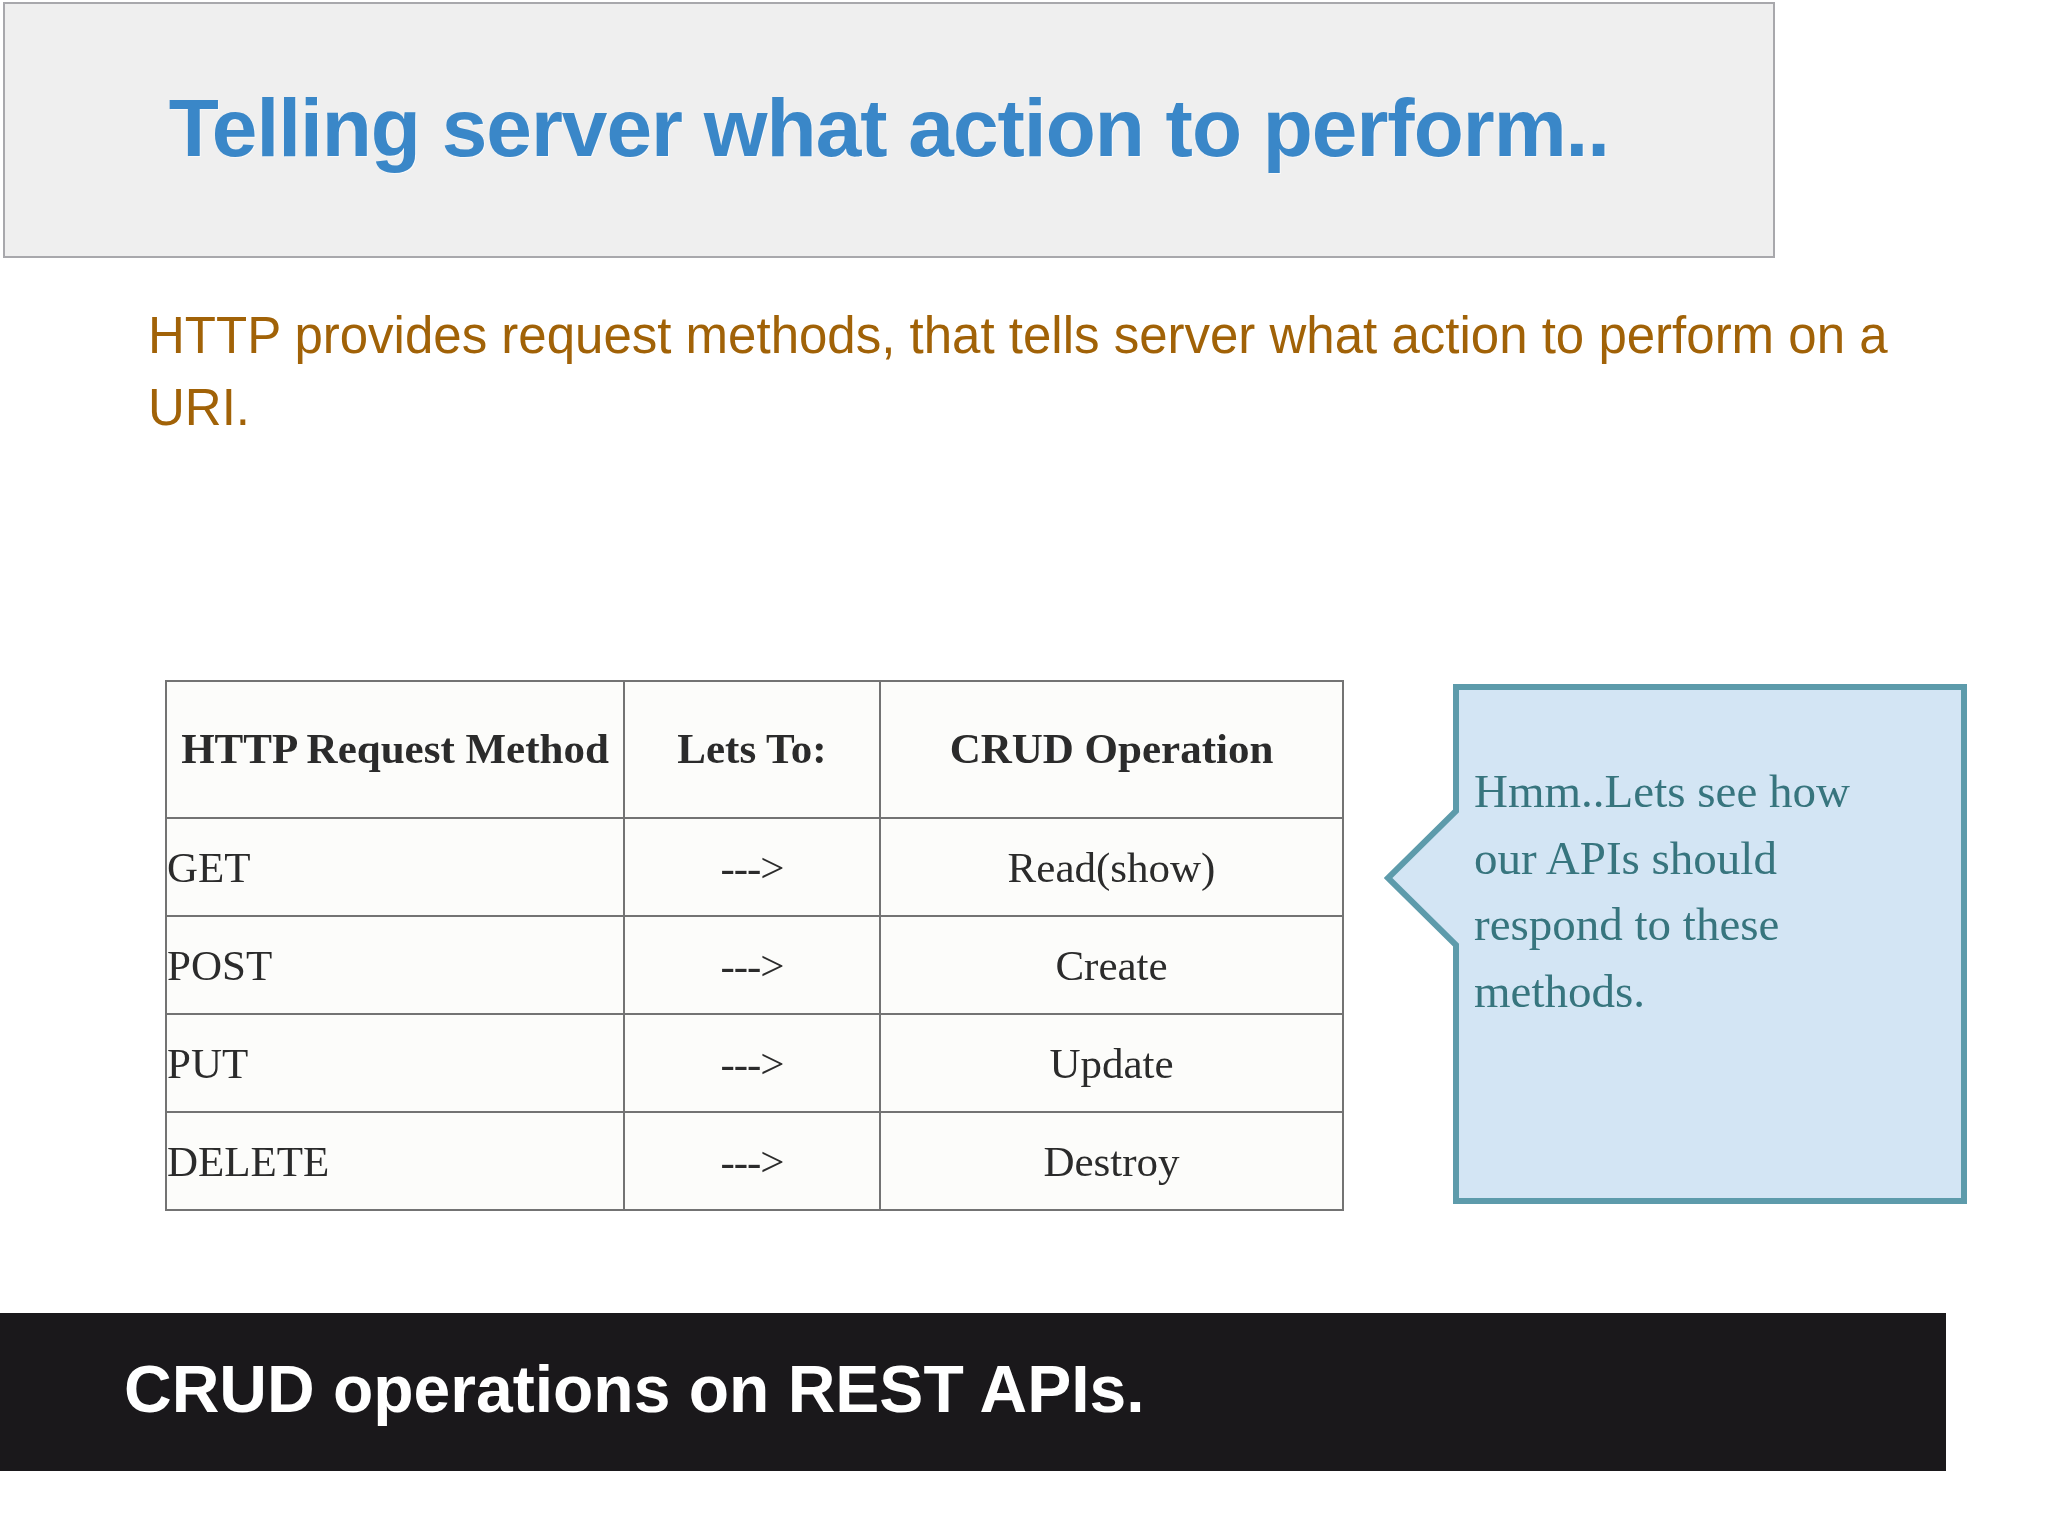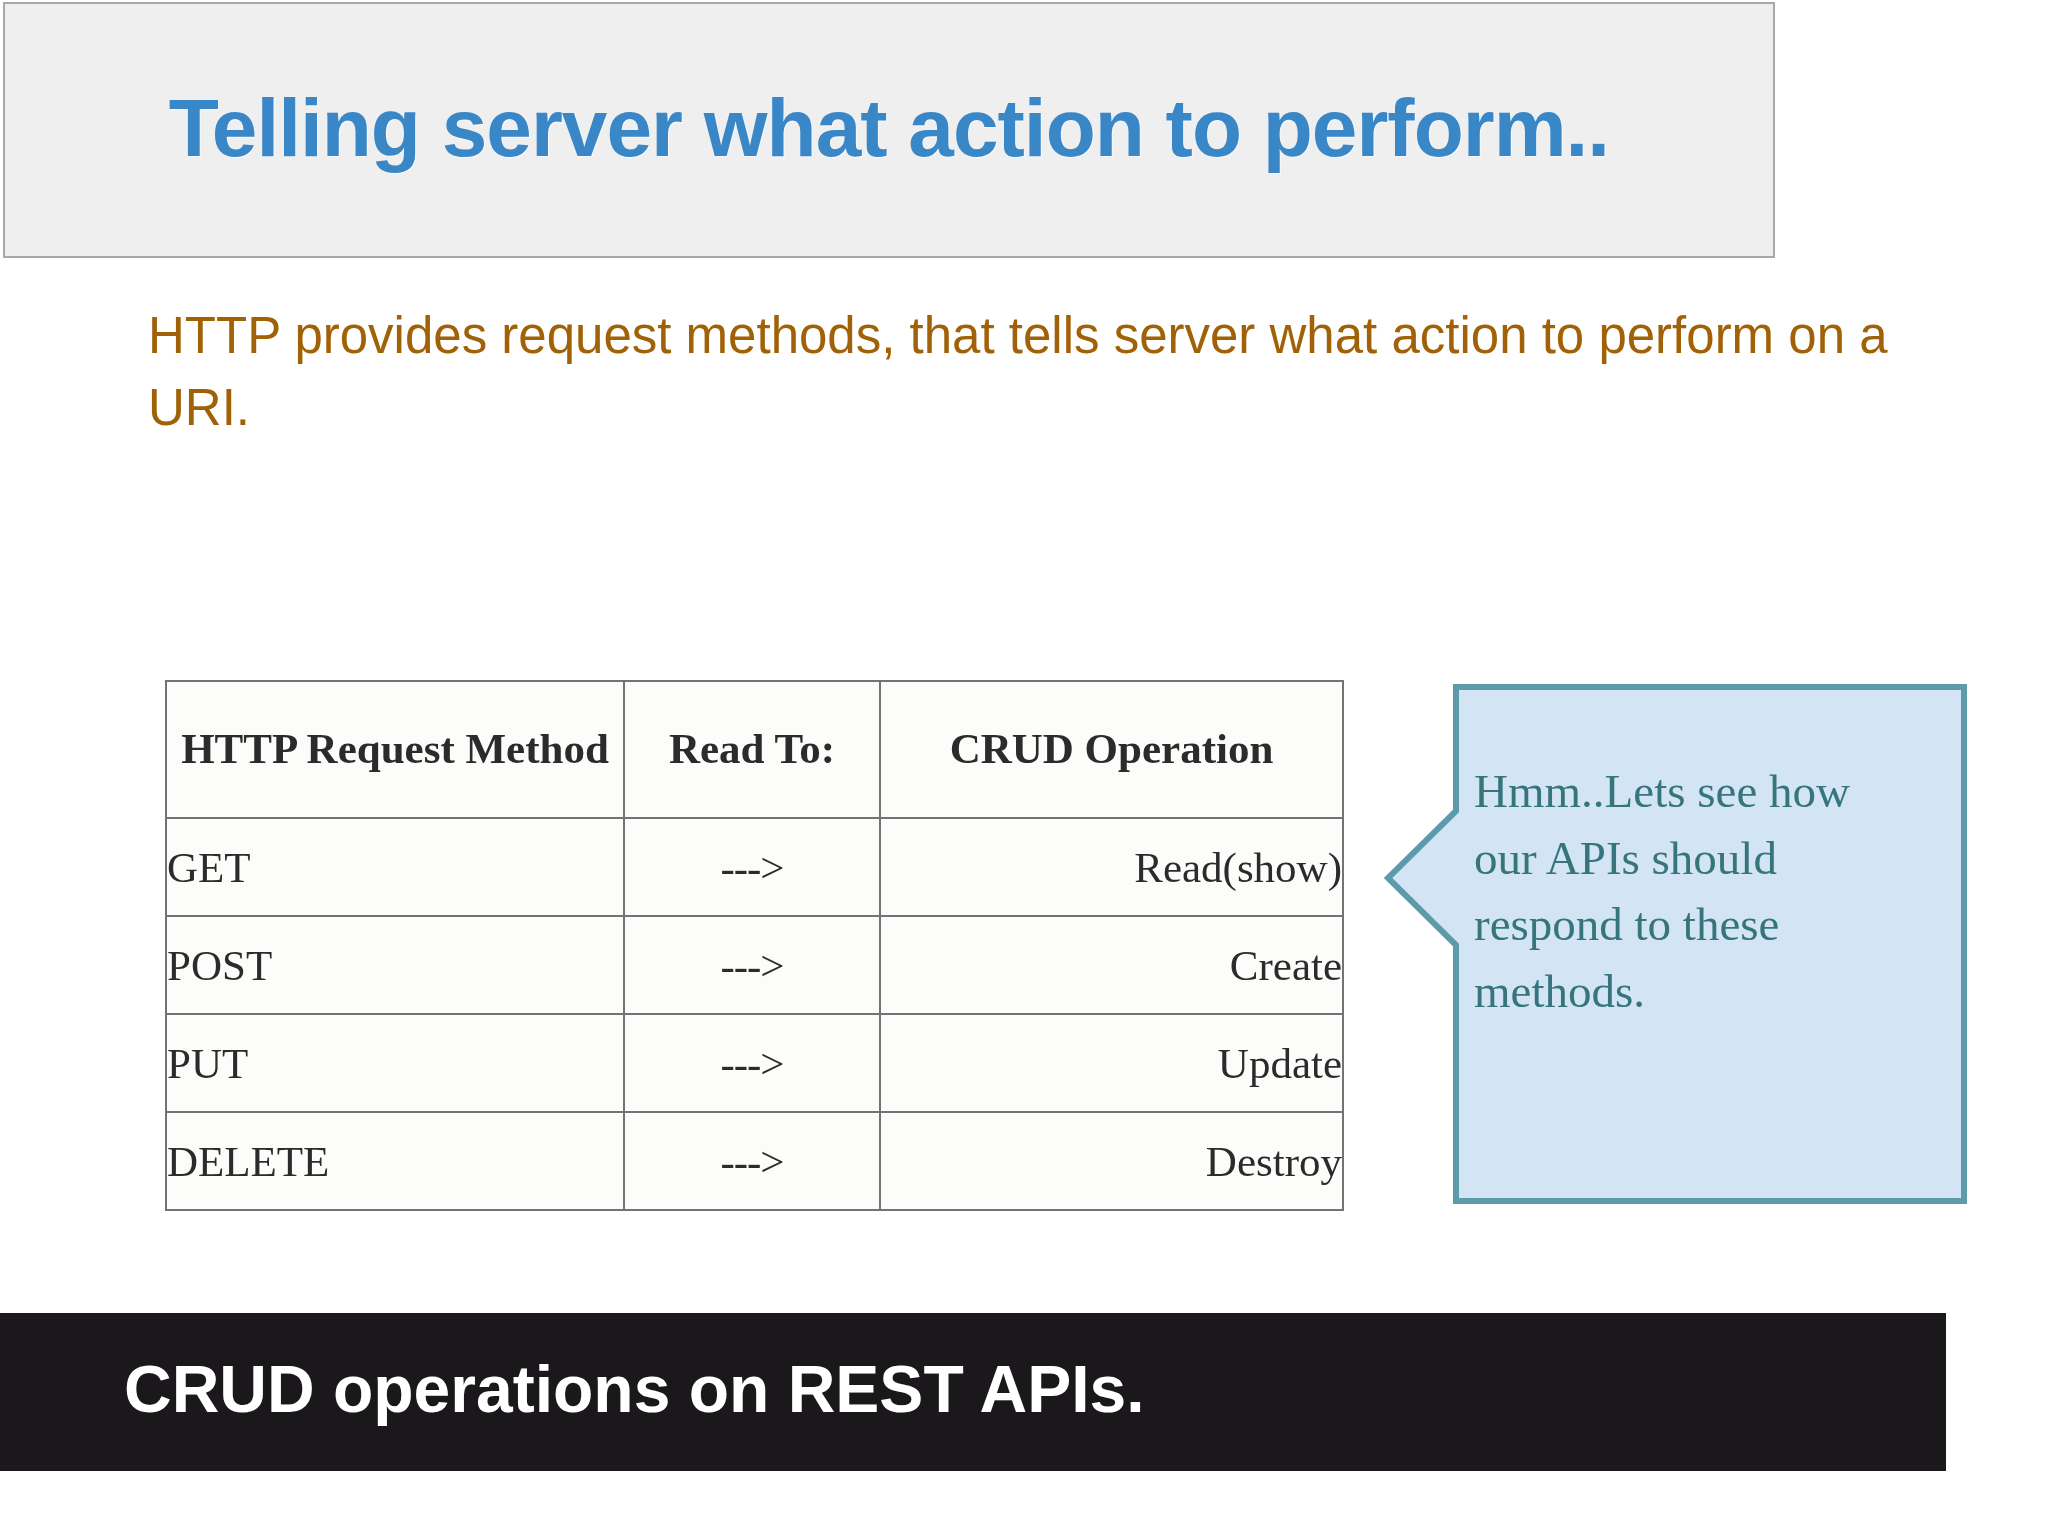--- a/index.html
+++ b/index.html
@@ -89,21 +89,21 @@
     font-size: 43px;
     height: 96px;
     vertical-align: middle;
     font-weight: normal;
   }
   .col-method { width: 458px; }
   .col-maps   { width: 256px; }
   .col-crud   { width: 463px; }
   .cell-method { text-align: left;   padding-left: 12px; }
   .cell-maps   { text-align: center; letter-spacing: -1px; }
-  .cell-crud   { text-align: right;   padding-left: 16px; margin-left: 29px; }
+  .cell-crud   { text-align: center;   padding-left: 16px; margin-left: 29px; }
 
   
   #callout {
     position: absolute;
     left: 1384px;
     top: 683px;
     width: 584px;
     height: 522px;
   }
   #callout svg { display: block; width: 100%; height: 100%; }
@@ -152,21 +152,21 @@
 
 <table id="crud-table">
   <colgroup>
     <col class="col-method">
     <col class="col-maps">
     <col class="col-crud">
   </colgroup>
   <thead>
     <tr>
       <th>HTTP Request Method</th>
-      <th>Read To:</th>
+      <th>Lets To:</th>
       <th>CRUD Operation</th>
     </tr>
   </thead>
   <tbody>
     <tr>
       <td class="cell-method">GET</td>
       <td class="cell-maps">---&gt;</td>
       <td class="cell-crud">Read(show)</td>
     </tr>
     <tr>

